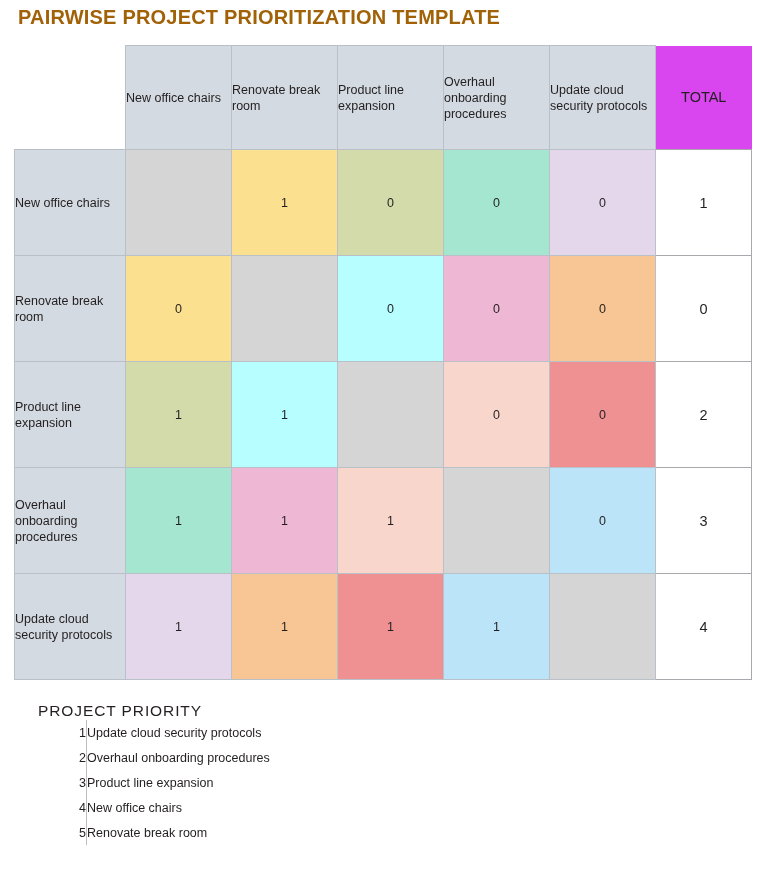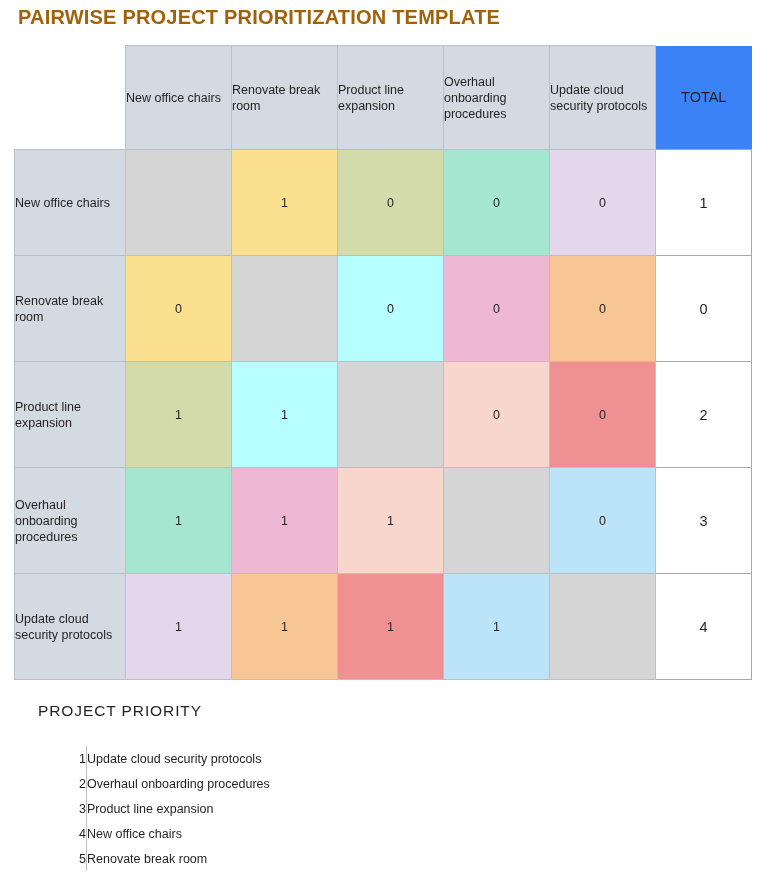--- a/index.html
+++ b/index.html
@@ -58,21 +58,21 @@
     border: 1px solid #b9c0c7;
     font-size: 12.5px;
     color: #231f20;
     text-align: left;
     padding: 0 10px;
     height: 103px;
     line-height: 16px;
     vertical-align: middle;
   }
   .hdr-total {
-    background: #3b82f6;
+    background: #d946ef;
     border: none;
     font-size: 14.5px;
     text-align: center;
     vertical-align: bottom;
     padding-bottom: 4px;
     color: #231f20;
   }
 
   
   .row-label {
@@ -109,21 +109,21 @@
   .priority-block {
     position: absolute;
     left: 38px;
     top: 702px;
     width: 430px;
   }
   .priority-title {
     font-size: 15.5px;
     letter-spacing: 0.9px;
     color: #231f20;
-    margin-bottom: 26px;
+    margin-bottom: 0;
     font-family: "Liberation Sans", sans-serif;
   }
   .priority-list {
     border-collapse: collapse;
   }
   .priority-list td {
     padding: 0;
     font-size: 12.5px;
     color: #231f20;
     height: 25px;

